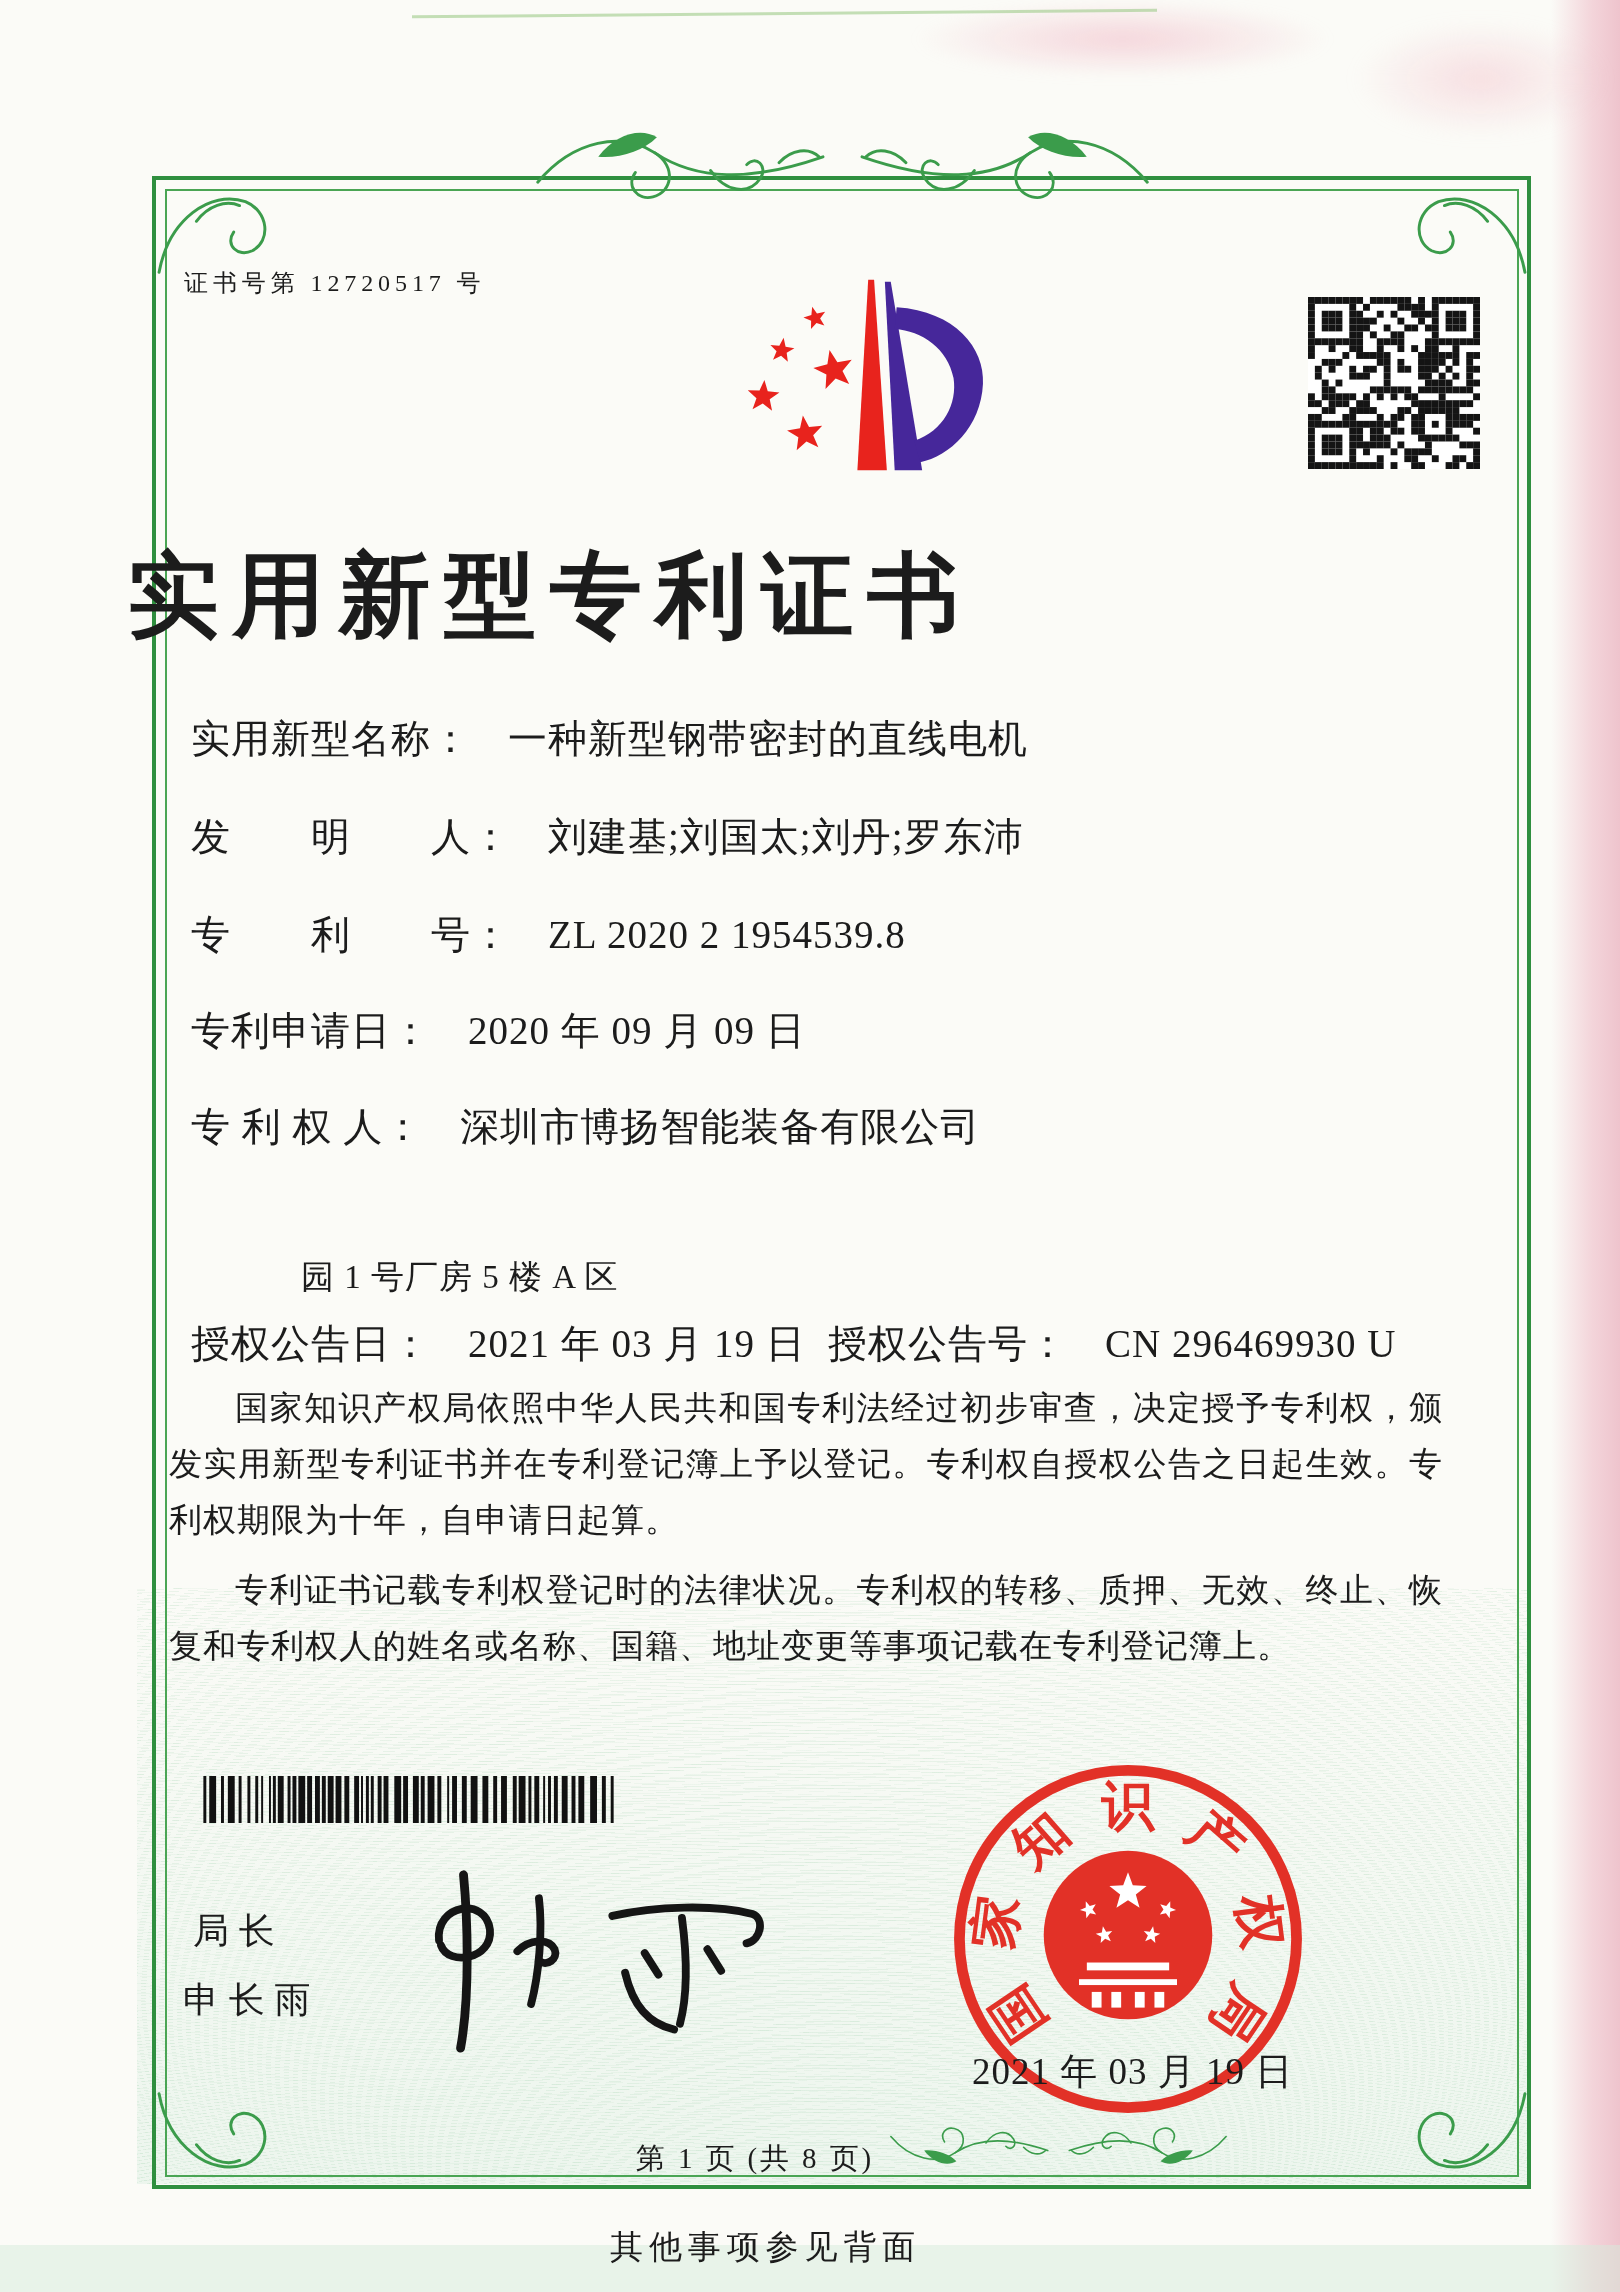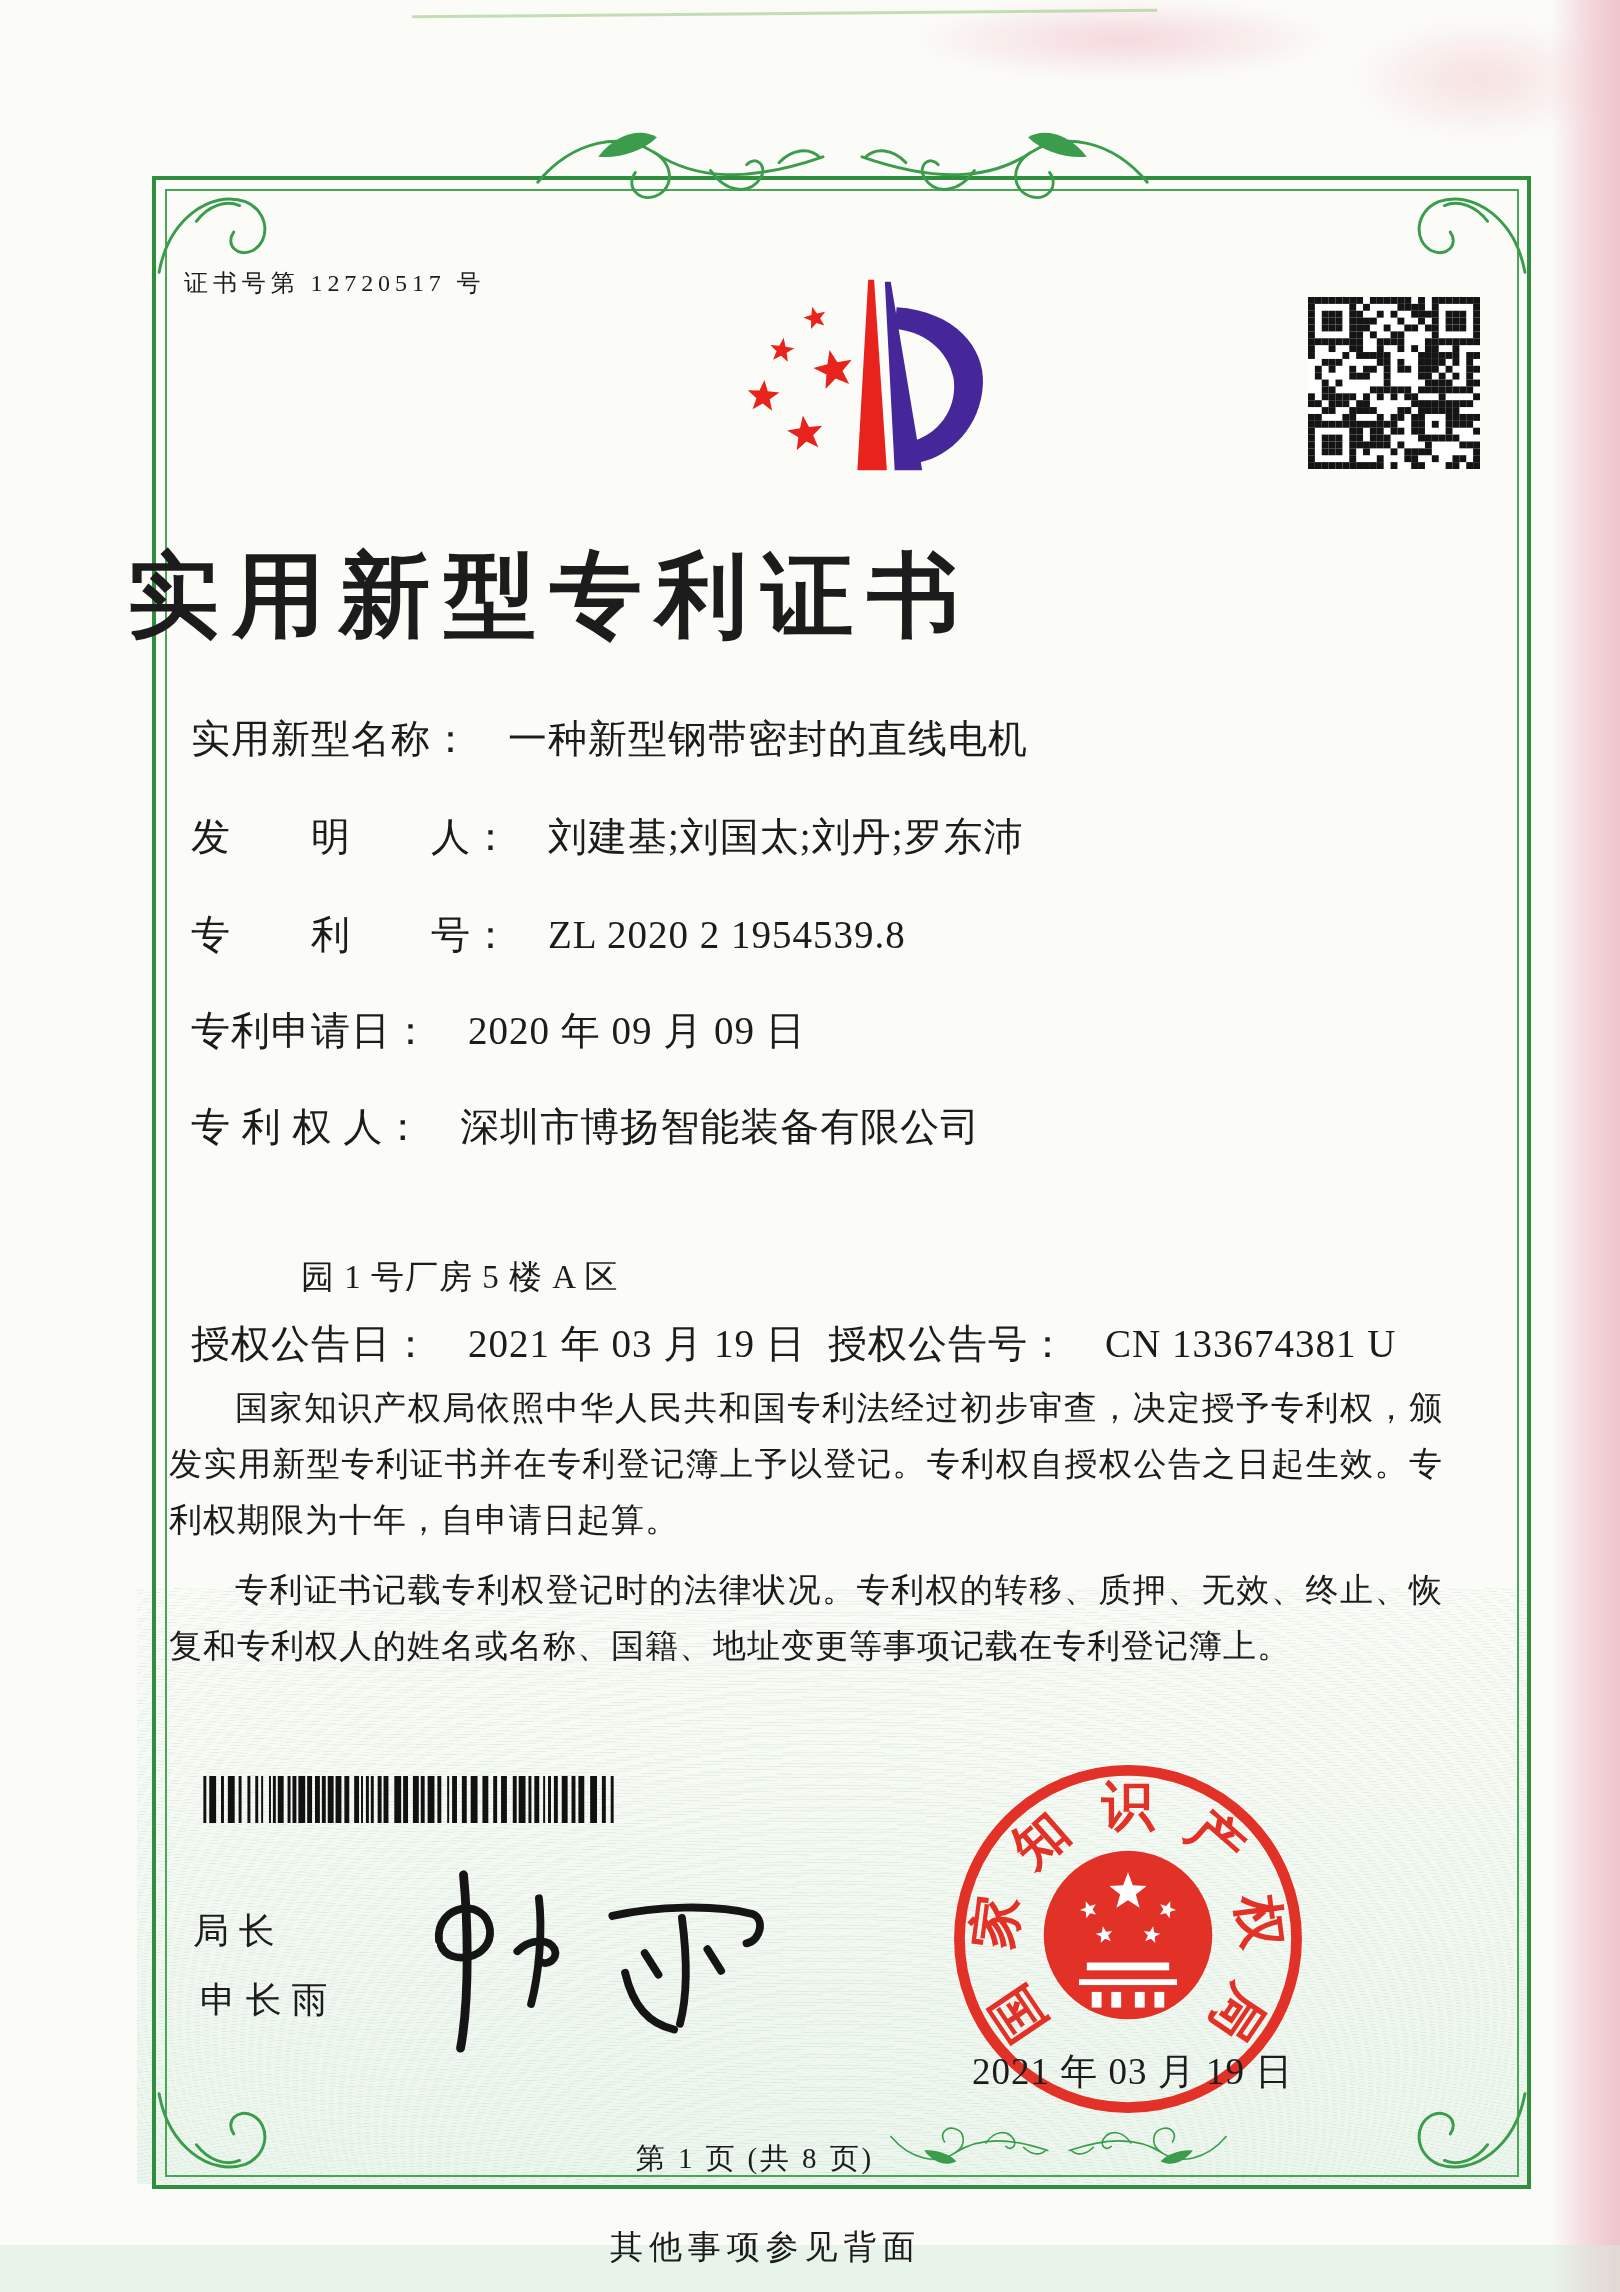--- a/index.html
+++ b/index.html
@@ -49,21 +49,21 @@
   .fvalue{margin-left:37px;}
   #addr-line2{left:301px;top:1255px;font-size:33px;letter-spacing:1px;white-space:nowrap;position:absolute;}
   .fpair2{position:absolute;left:637px;top:0;}
   
   #body-text{left:169px;top:1380px;width:1274px;font-size:33px;line-height:56px;text-align:justify;letter-spacing:1px;}
   #body-text p{text-indent:2em;}
   #body-text p + p{margin-top:13.7px;}
   
   #barcode{left:203px;top:1776px;width:412px;height:47px;}
   #director-title{left:193px;top:1907px;font-size:36px;letter-spacing:9.8px;font-weight:500;font-family:"Liberation Sans","DejaVu Sans",sans-serif;}
-  #director-name{left:200px;top:1976px;font-size:36px;letter-spacing:9.8px;font-weight:500;font-family:"Liberation Sans","DejaVu Sans",sans-serif;}
+  #director-name{left:183px;top:1976px;font-size:36px;letter-spacing:9.8px;font-weight:500;font-family:"Liberation Sans","DejaVu Sans",sans-serif;}
   #signature{left:392px;top:1857px;width:382px;height:206px;}
   #seal{left:932px;top:1743px;width:392px;height:392px;}
   #seal-date{left:972px;top:2047px;width:294px;font-size:37px;letter-spacing:1px;white-space:nowrap;font-weight:500;}
   #page-num{left:412px;top:2139px;width:686px;text-align:center;font-size:29px;letter-spacing:2.9px;}
   #back-note{left:610px;top:2225px;font-size:33px;letter-spacing:5.9px;}
 </style>
 </head>
 <body>
 
 <div id="page">
@@ -508,21 +508,21 @@
   <div class="frow" style="top:1004px">
     <span class="flabel">专利申请日</span><span>：</span><span class="fvalue">2020 年 09 月 09 日</span>
   </div>
   <div class="frow" style="top:1100px">
     <span class="flabel">专 利 权 人</span><span>：</span><span class="fvalue">深圳市博扬智能装备有限公司</span>
   </div>
   <div id="addr-line2">园 1 号厂房 5 楼 A 区</div>
   <div class="frow" style="top:1317px">
     <span class="flabel">授权公告日</span><span>：</span><span class="fvalue">2021 年 03 月 19 日</span>
     <span class="fpair2">
-      <span class="flabel">授权公告号</span><span>：</span><span class="fvalue">CN 133674381 U</span>
+      <span class="flabel">授权公告号</span><span>：</span><span class="fvalue">CN 296469930 U</span>
     </span>
   </div>
 
   <div id="body-text" class="abs">
     <p>国家知识产权局依照中华人民共和国专利法经过初步审查，决定授予专利权，颁发实用新型专利证书并在专利登记簿上予以登记。专利权自授权公告之日起生效。专利权期限为十年，自申请日起算。</p>
     <p>专利证书记载专利权登记时的法律状况。专利权的转移、质押、无效、终止、恢复和专利权人的姓名或名称、国籍、地址变更等事项记载在专利登记簿上。</p>
   </div>
 
   <div id="barcode" class="abs"><svg width="412" height="47" viewBox="0 0 420 48">
         <rect x="0" y="0" width="3" height="48" fill="#111"></rect>

